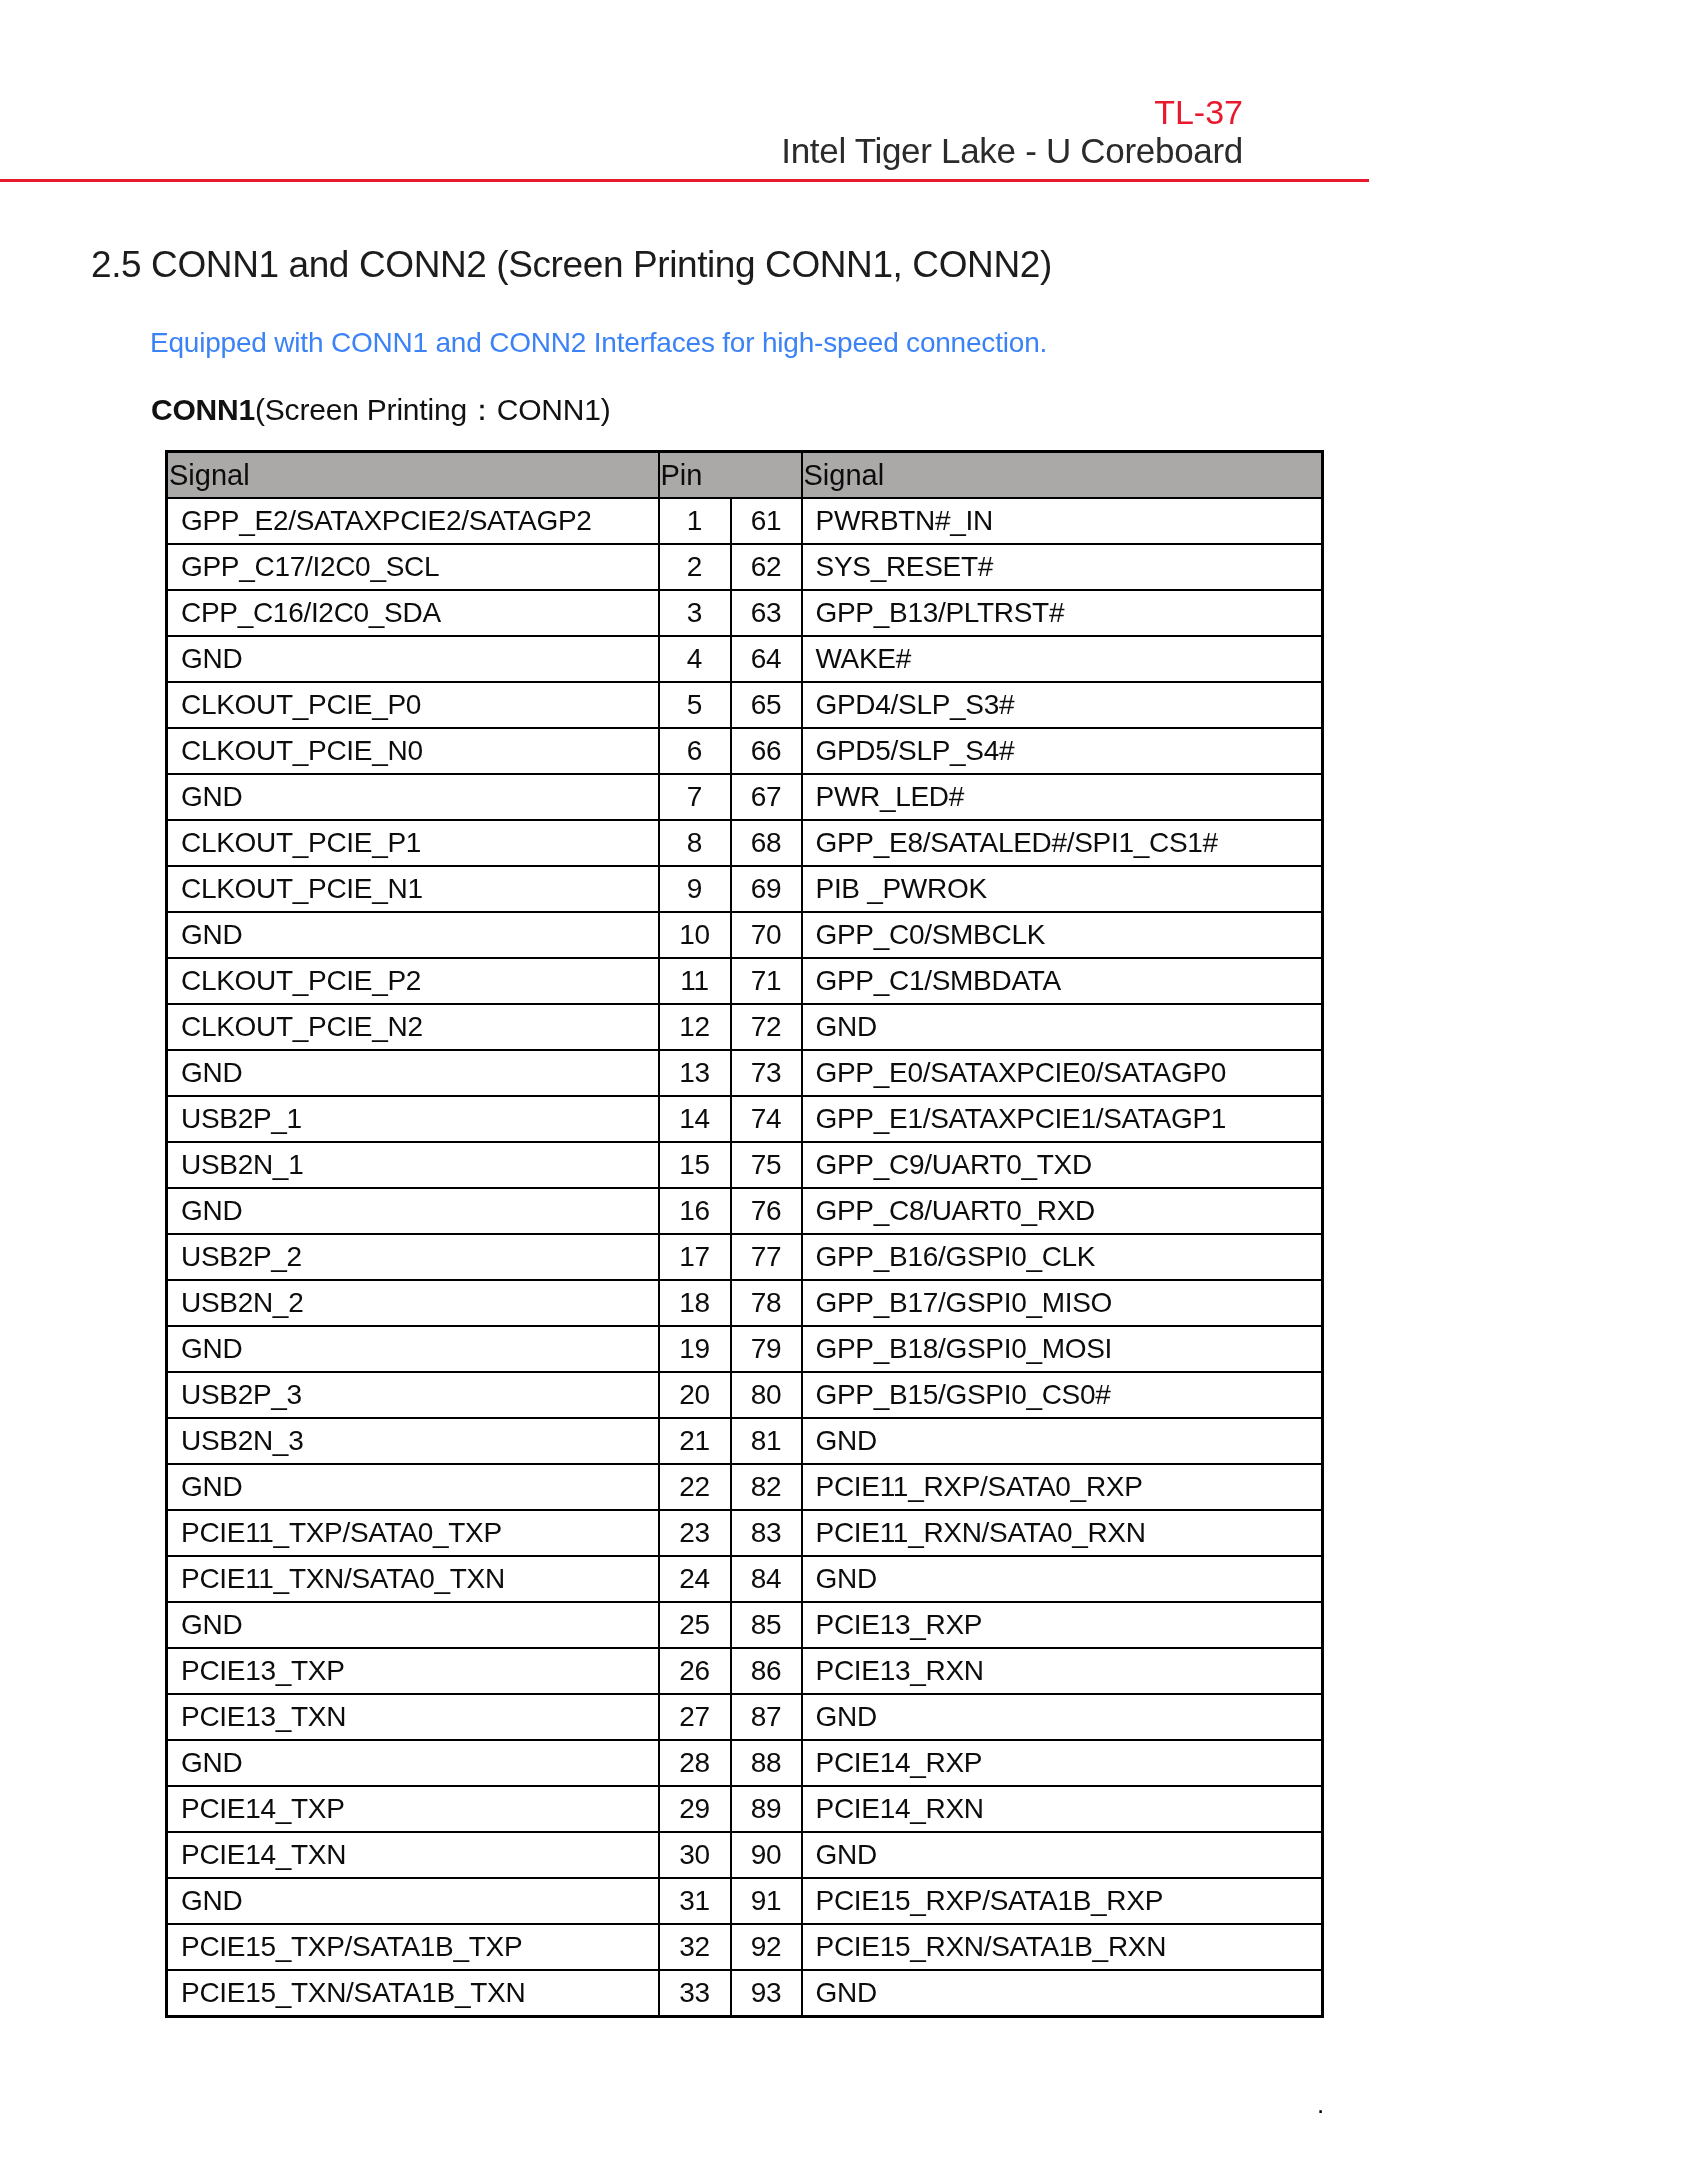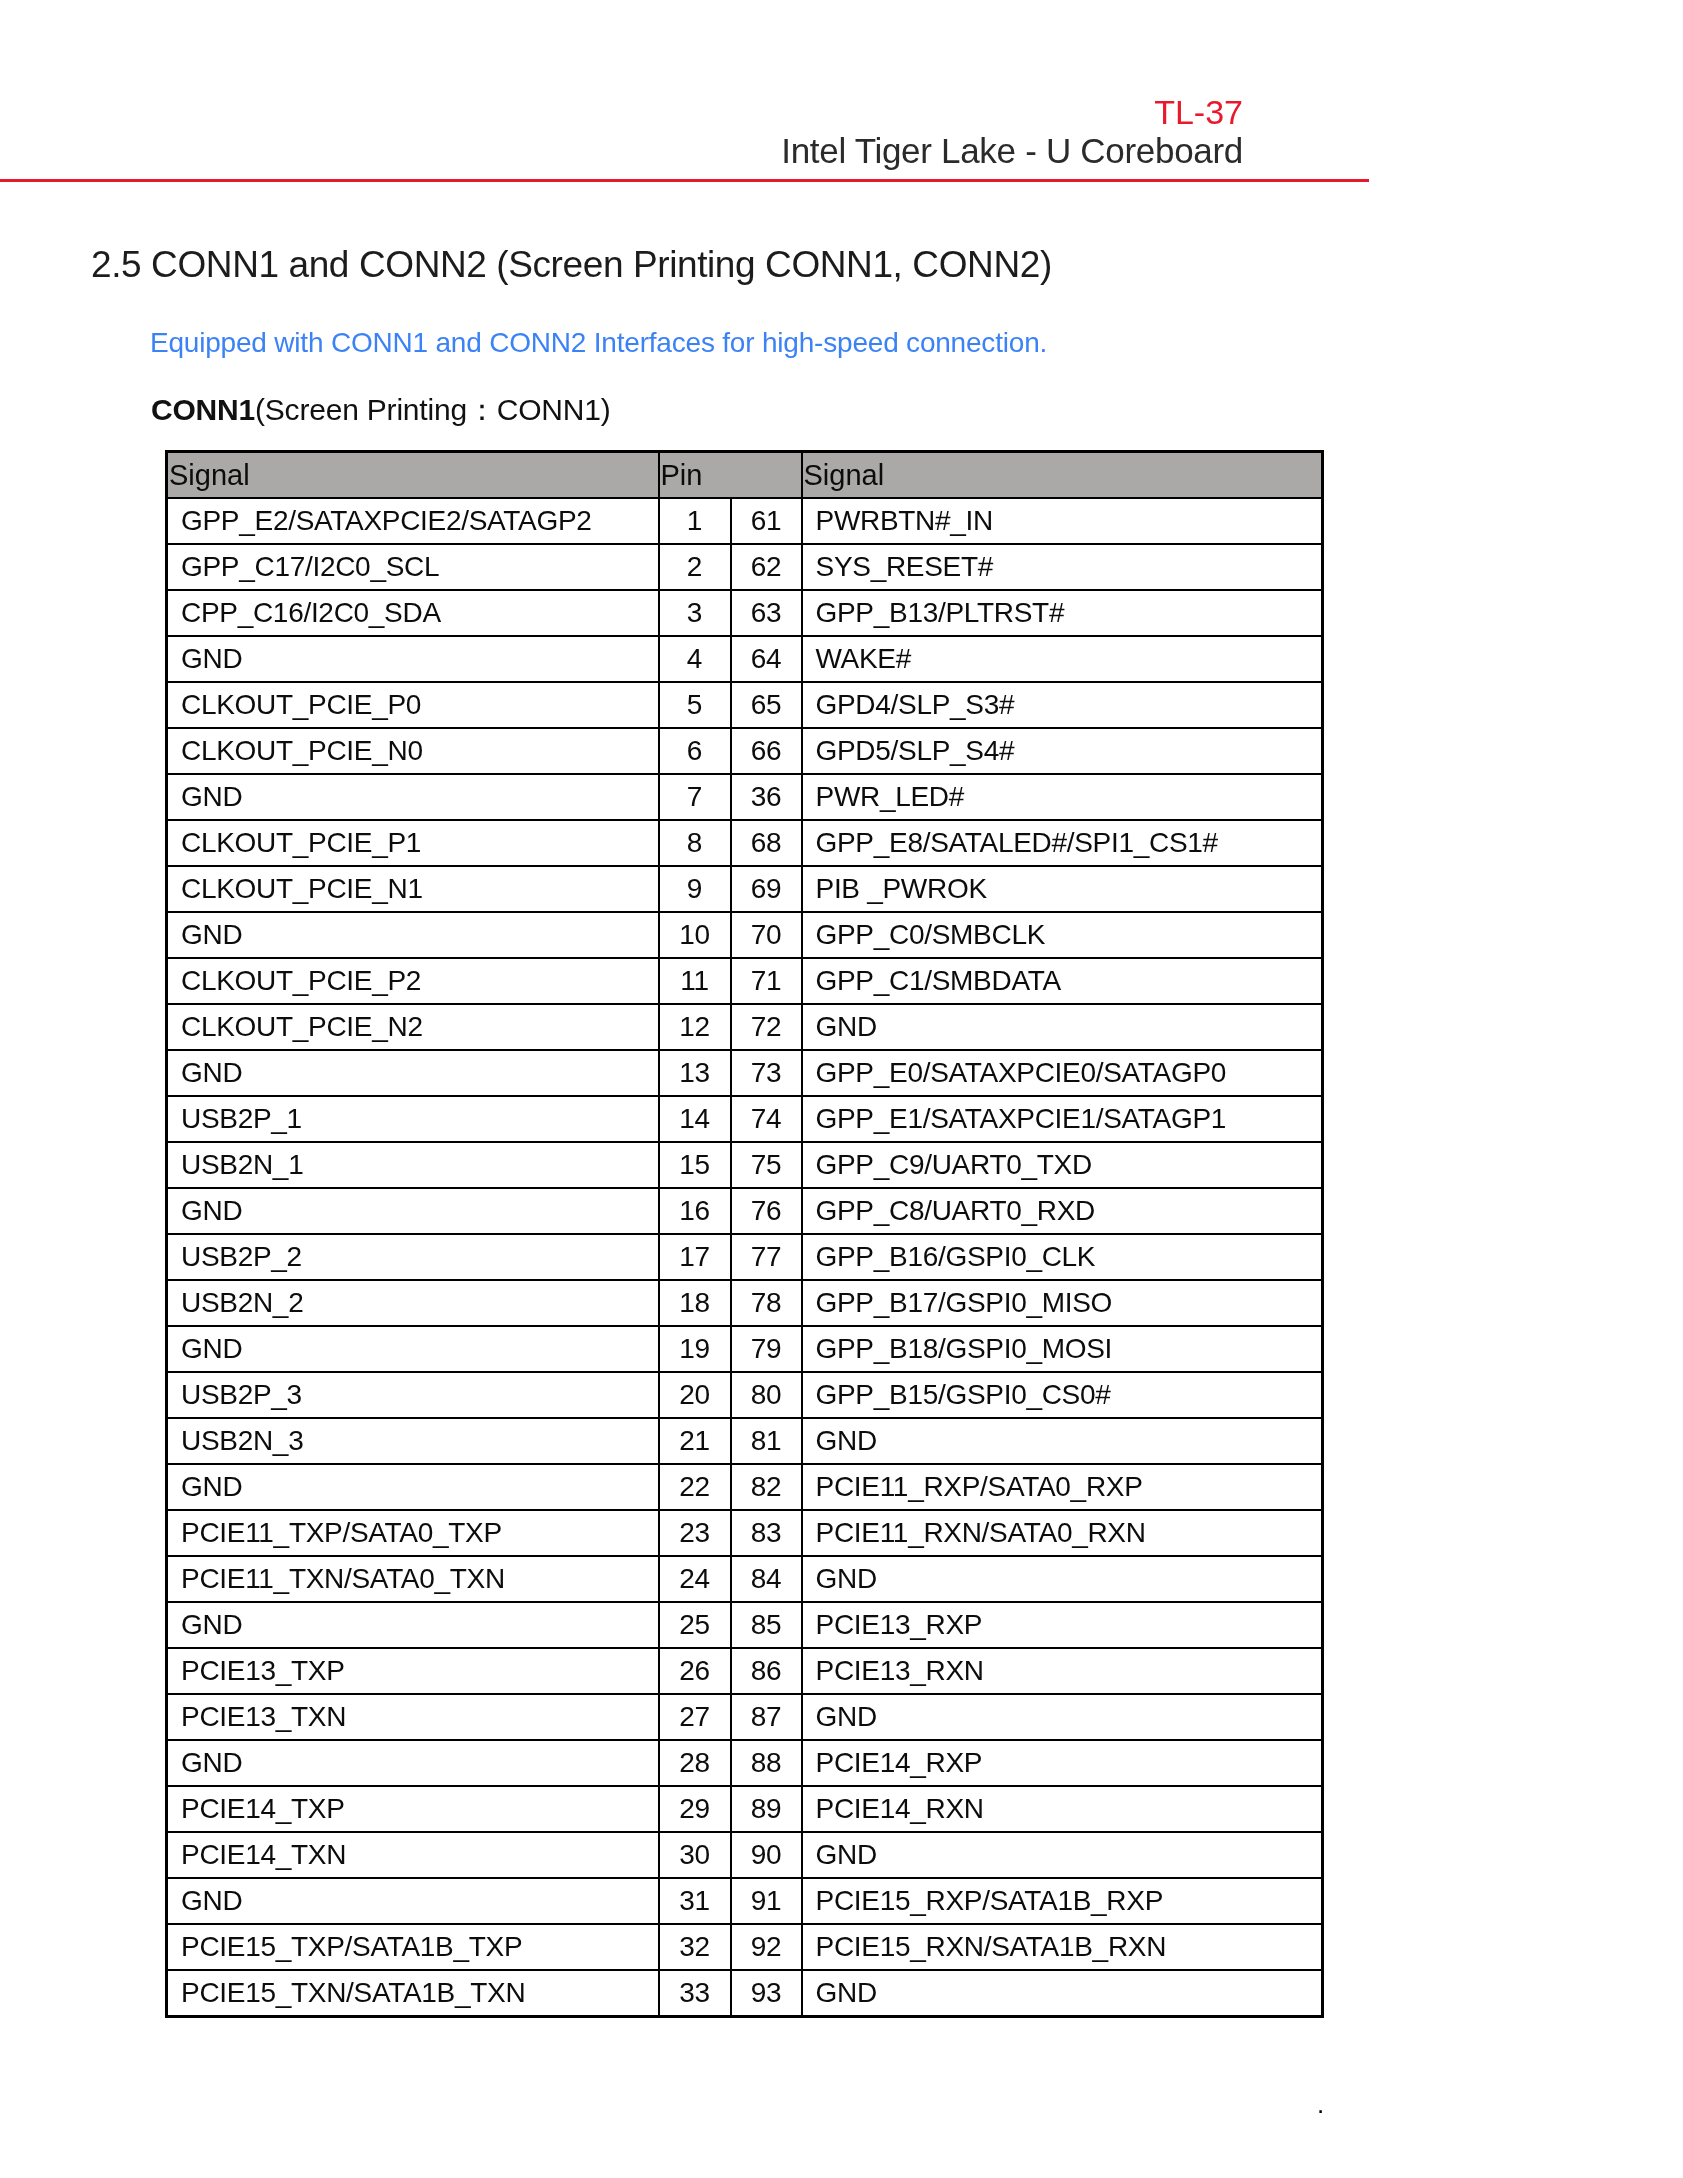--- a/index.html
+++ b/index.html
@@ -166,21 +166,21 @@
         </tr>
         <tr>
           <td class="sig">CLKOUT_PCIE_N0</td>
           <td class="pin">6</td>
           <td class="pin">66</td>
           <td class="sig">GPD5/SLP_S4#</td>
         </tr>
         <tr>
           <td class="sig">GND</td>
           <td class="pin">7</td>
-          <td class="pin">36</td>
+          <td class="pin">67</td>
           <td class="sig">PWR_LED#</td>
         </tr>
         <tr>
           <td class="sig">CLKOUT_PCIE_P1</td>
           <td class="pin">8</td>
           <td class="pin">68</td>
           <td class="sig">GPP_E8/SATALED#/SPI1_CS1#</td>
         </tr>
         <tr>
           <td class="sig">CLKOUT_PCIE_N1</td>

